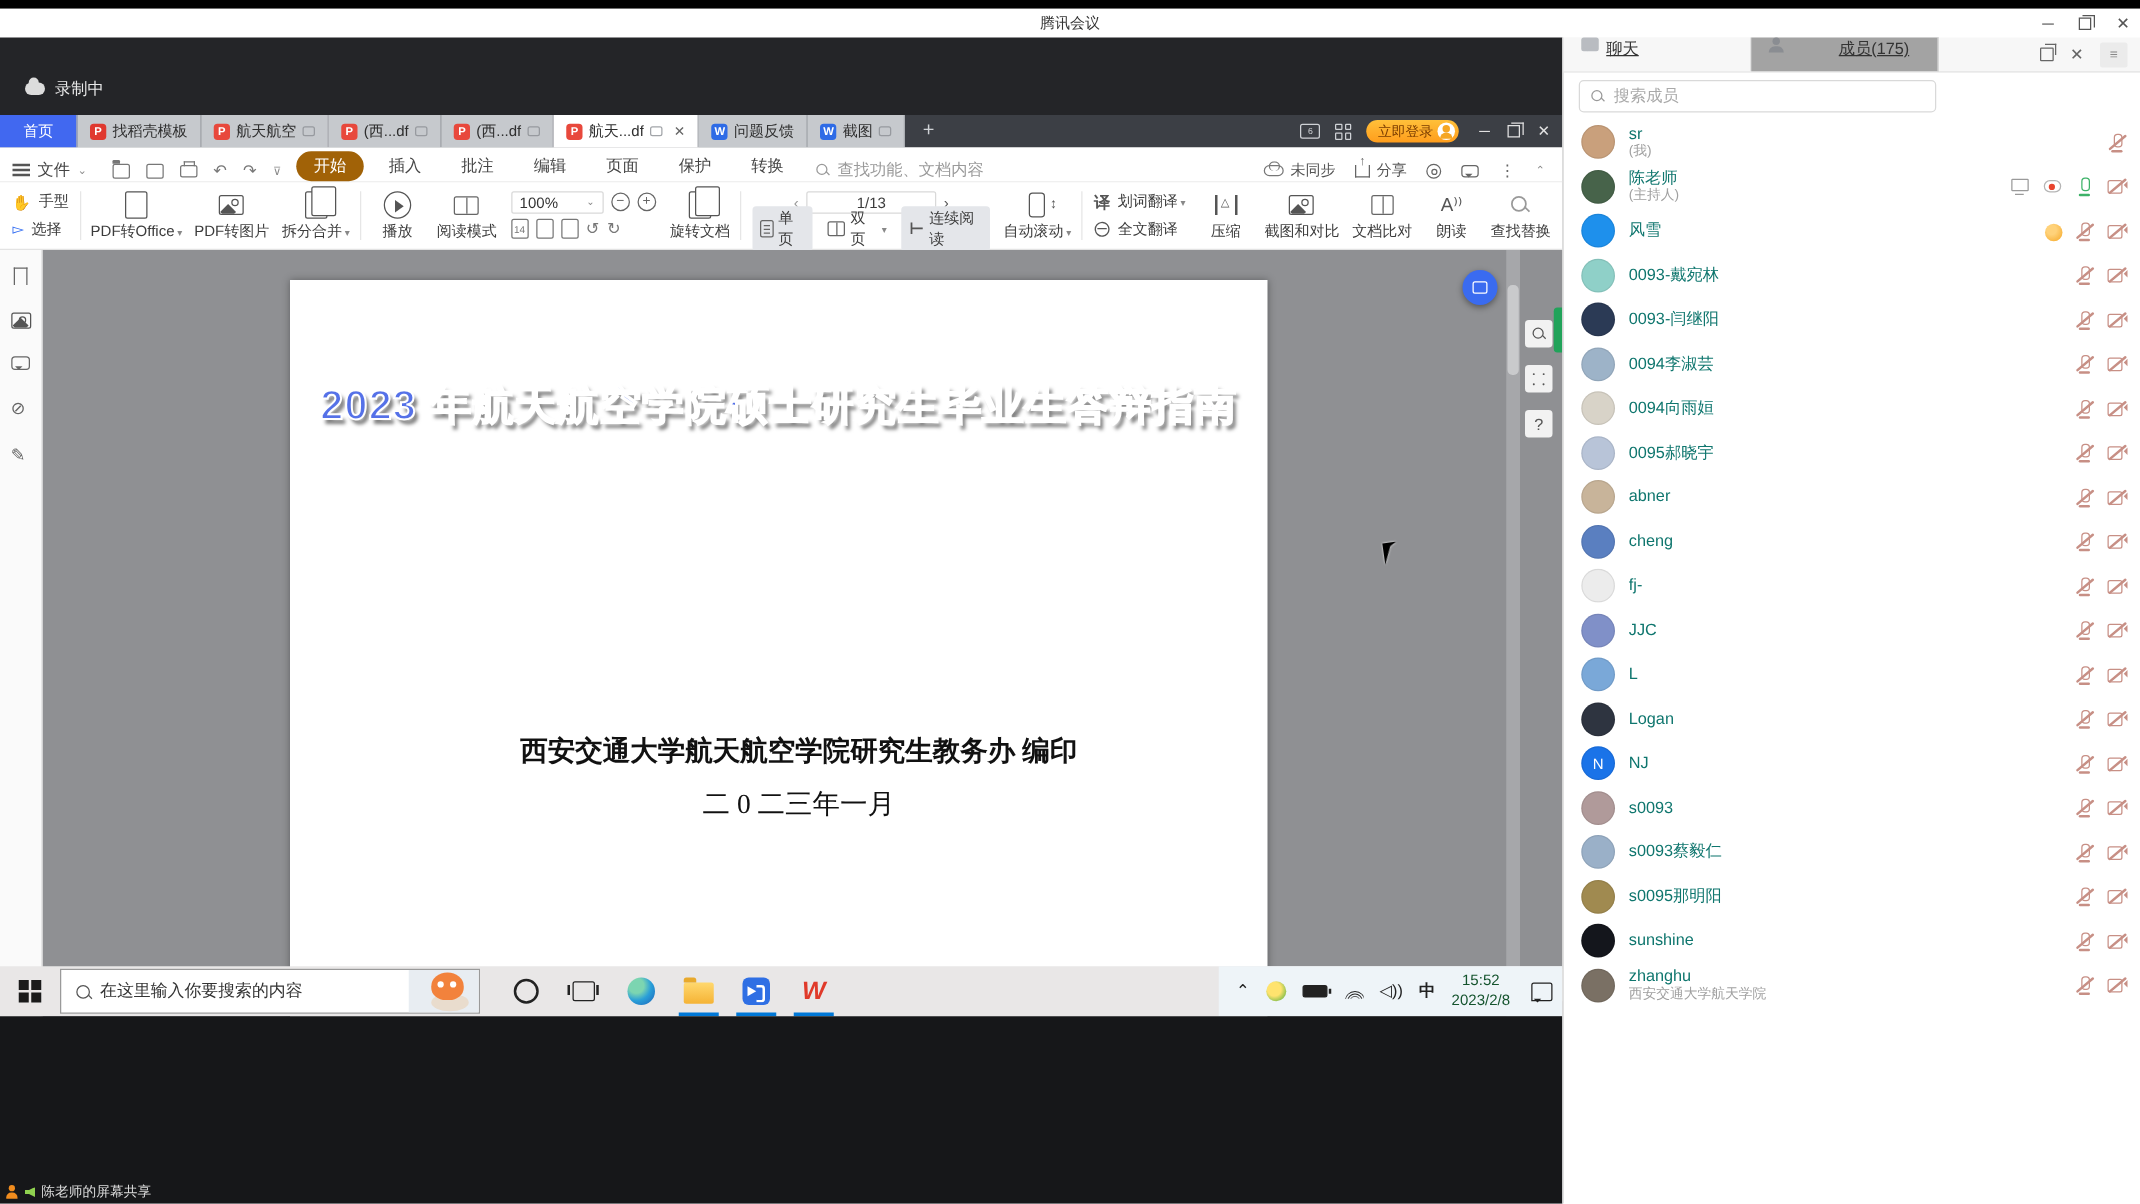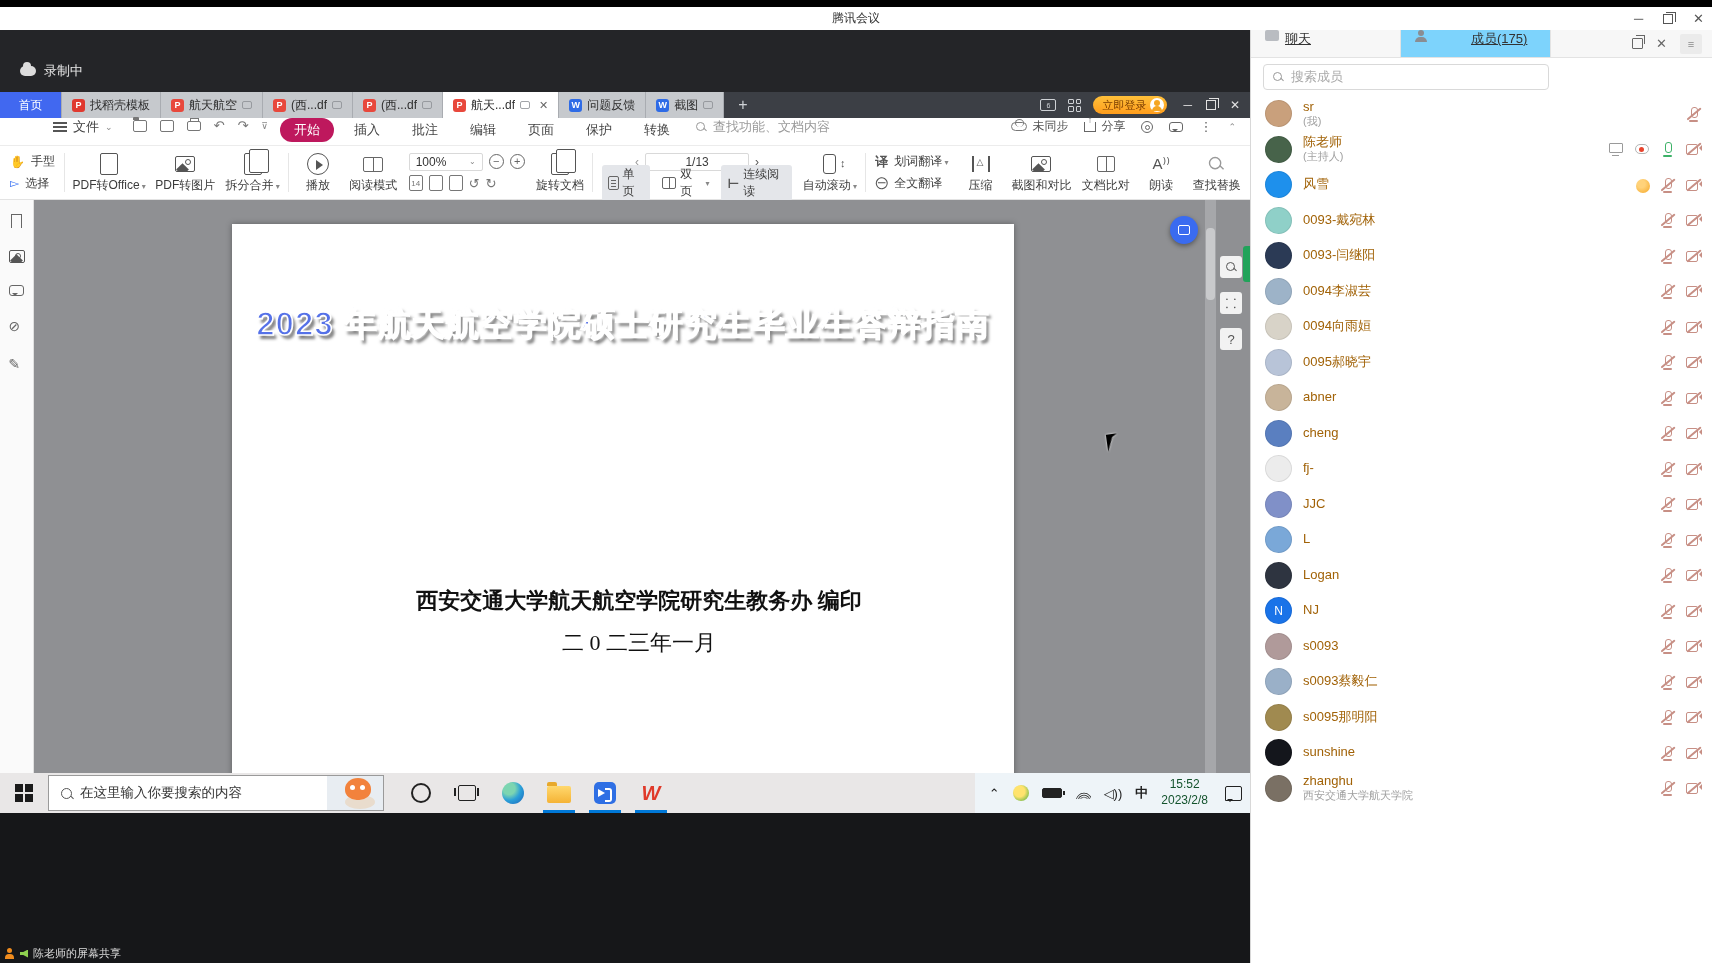--- a/index.html
+++ b/index.html
@@ -44,35 +44,35 @@
   .grid-ic { width:13px; height:13px; display:grid; grid-template-columns:1fr 1fr; gap:2px; }
   .grid-ic i { border:1px solid #cfd2d6; border-radius:1px; }
   .loginbtn { height:18px; background:linear-gradient(180deg,#ffc03a,#ff9d1c); border-radius:9px; color:#7a3c00; font-size:11px; display:flex; align-items:center; gap:4px; padding:0 3px 0 9px; }
   .loginava { width:14px; height:14px; border-radius:50%; background:#fff; position:relative; }
   .loginava:before { content:""; position:absolute; left:4px; top:2px; width:6px; height:6px; border-radius:50%; background:#f5a623; }
   .loginava:after { content:""; position:absolute; left:2px; top:8px; width:10px; height:5px; border-radius:5px 5px 0 0; background:#f5a623; }
   .tabwin { display:flex; align-items:center; gap:14px; color:#e2e2e2; font-size:12px; padding:0 4px; }
   .tabwin .wc-restore, .tabwin .wc-restore:before { border-color:#e2e2e2; }
 
   
-  .menubar { position:absolute; left:0; top:26px; width:100%; height:28px; background:#fff; border-bottom:1px solid #ececec; display:flex; align-items:flex-start; font-size:13px; color:#444;padding-left:43px; }
+  .menubar { position:absolute; left:0; top:26px; width:100%; height:28px; background:#fff; border-bottom:1px solid #ececec; display:flex; align-items:flex-end; font-size:13px; color:#444; }
   .menubar .mfile { display:flex; align-items:center; gap:6px; padding:0 8px 0 10px; }
   .hamb { width:14px; height:10px; border-top:2px solid #555; border-bottom:2px solid #555; position:relative; }
   .hamb:before { content:""; position:absolute; left:0; top:2px; width:100%; height:2px; background:#555; }
   .carin { font-size:9px; color:#888; }
   .qicons { display:flex; align-items:center; gap:13px; padding:0 12px; color:#666; }
   .qic { width:14px; height:12px; border:1.3px solid #777; border-radius:2px; }
   .qic.folder { border-radius:2px 2px 2px 2px; position:relative; }
   .qic.folder:before { content:""; position:absolute; left:-1px; top:-4px; width:6px; height:3px; background:#777; border-radius:1px 1px 0 0; }
   .qic.printer { height:10px; position:relative; }
   .qic.printer:before { content:""; position:absolute; left:2px; top:-4px; width:7px; height:3px; border:1.3px solid #777; border-bottom:none; }
   .arr { font-size:13px; color:#777; }
   .menu-items { display:flex; align-items:center; gap:8px; }
   .mi { padding:3px 12px; border-radius:3px; }
-  .mi.active { background:#be185d; color:#fff; border-radius:12px; padding:3px 14px; }
+  .mi.active { background:#a16207; color:#fff; border-radius:12px; padding:3px 14px; }
   .msearch { display:flex; align-items:center; gap:6px; color:#9a9a9a; margin-left:14px; font-size:13px; }
   .menubar-right { margin-left:auto; display:flex; align-items:center; gap:16px; padding-right:14px; color:#555; }
   .mr-item { display:flex; align-items:center; gap:5px; font-size:12px; }
 
   
   .ic-search { width:11px; height:11px; position:relative; flex:none; }
   .ic-search:before { content:""; position:absolute; left:0; top:0; width:7px; height:7px; border:1.4px solid #999; border-radius:50%; }
   .ic-search:after { content:""; position:absolute; left:7px; top:7px; width:4px; height:1.4px; background:#999; transform:rotate(45deg); }
   .ic-cloud { width:16px; height:9px; background:transparent; border:1.3px solid #777; border-radius:6px; position:relative; }
   .ic-cloud:before { content:""; position:absolute; left:3px; top:-4px; width:7px; height:7px; border:1.3px solid #777; border-bottom:none; border-radius:50%; }
@@ -193,37 +193,37 @@
   .blackzone { position:absolute; left:0; top:783px; width:1250px; height:150px; background:#161719; }
   .sharebadge { position:absolute; left:4px; bottom:2px; display:flex; align-items:center; gap:5px; color:#ddd; font-size:11px; }
   .personic { width:11px; height:11px; position:relative; }
   .personic:before { content:""; position:absolute; left:3px; top:0; width:5px; height:5px; border-radius:50%; background:#f08c1e; }
   .personic:after { content:""; position:absolute; left:1px; top:6px; width:9px; height:5px; border-radius:4px 4px 0 0; background:#f08c1e; }
   .spkic { width:8px; height:8px; background:#8fd14f; clip-path:polygon(0 30%, 40% 30%, 100% 0, 100% 100%, 40% 70%, 0 70%); }
 
   
   .phead { position:absolute; left:0; top:0; width:100%; height:28px; background:#f7f7f7; border-bottom:1px solid #e3e3e3; display:flex; align-items:stretch; font-size:13px; }
   .ptab { display:flex; align-items:flex-start; gap:6px; padding:0 14px; border-right:1px solid #e3e3e3; color:#333;text-decoration:underline; }
-  .ptab.members { background:#7dd3fc; width:150px;gap:44px; }
+  .ptab.members { background:#a3a3a3; width:150px;gap:44px; }
   .ptab.chat { width:150px; background:#f7f7f7; }
   .pbubble { width:14px; height:11px; background:#b9bcc1; border-radius:2px; position:relative; }
   .pbubble:before { content:""; position:absolute; left:2px; bottom:-3px; border:3px solid transparent; border-top-color:#b9bcc1; }
   .pperson { width:12px; height:12px; position:relative; }
   .pperson:before { content:""; position:absolute; left:3px; top:0; width:6px; height:6px; border-radius:50%; background:#8a8d92; }
   .pperson:after { content:""; position:absolute; left:0; top:7px; width:12px; height:5px; border-radius:5px 5px 0 0; background:#8a8d92; }
   .phead-icons { margin-left:auto; display:flex; align-items:center; gap:13px; padding-right:10px; color:#666; }
   .popout { width:11px; height:11px; border:1.3px solid #666; border-radius:1px; position:relative; }
   .popout:before { content:""; position:absolute; left:3px; top:-4px; width:8px; height:8px; border:1.3px solid #666; border-left:none; border-bottom:none; }
   .pmenu { width:22px; height:20px; background:#ebebeb; border-radius:2px; display:flex; align-items:center; justify-content:center; color:#888; font-size:11px; }
   .psearch { position:absolute; left:12px; top:34px; width:286px; height:26px; border:1px solid #d9d9d9; border-radius:4px; display:flex; align-items:center; gap:7px; padding:0 9px; color:#a9a9a9; background:#fff; }
   .mlist { position:absolute; left:0; top:66px; width:100%; height:745px; overflow:hidden; }
   .mrow { height:35.5px; display:flex; align-items:center; padding:0 10px 0 14px; }
   .ava { width:27px; height:27px; border-radius:50%; flex:none; margin-right:11px; display:flex; align-items:center; justify-content:center; color:#fff; font-size:12px; box-shadow:inset 0 0 0 1px rgba(0,0,0,.08); }
   .mtxt { display:flex; flex-direction:column; line-height:1.15; min-width:0; }
-  .mname { font-size:13px; color:#a16207; white-space:nowrap; }
+  .mname { font-size:13px; color:#0f766e; white-space:nowrap; }
   .msub { font-size:11px; color:#a0a0a0; white-space:nowrap; }
   .mics { margin-left:auto; display:flex; align-items:center; gap:10px; }
   .icw { width:16px; height:16px; position:relative; flex:none; }
   .ic-mic:before { content:""; position:absolute; left:5px; top:1px; width:5px; height:9px; border:1.4px solid var(--mc,#c78f85); border-radius:3px; }
   .ic-mic:after { content:""; position:absolute; left:3px; bottom:0; width:9px; height:2px; border-radius:1px; background:var(--mc,#c78f85); }
   .ic-mic .sl, .ic-cam .sl { position:absolute; left:-1px; top:7px; width:18px; height:1.6px; background:var(--mc,#c78f85); transform:rotate(-40deg); border-radius:1px; }
   .ic-cam:before { content:""; position:absolute; left:0; top:3px; width:10px; height:9px; border:1.4px solid var(--mc,#c78f85); border-radius:2px; }
   .ic-cam:after { content:""; position:absolute; right:0; top:4px; border:3.5px solid transparent; border-right-color:var(--mc,#c78f85); }
   .ic-monitor:before { content:""; position:absolute; left:1px; top:2px; width:12px; height:8px; border:1.4px solid #9a9a9a; border-radius:1px; }
   .ic-monitor:after { content:""; position:absolute; left:4px; bottom:1px; width:7px; height:1.6px; background:#9a9a9a; }

